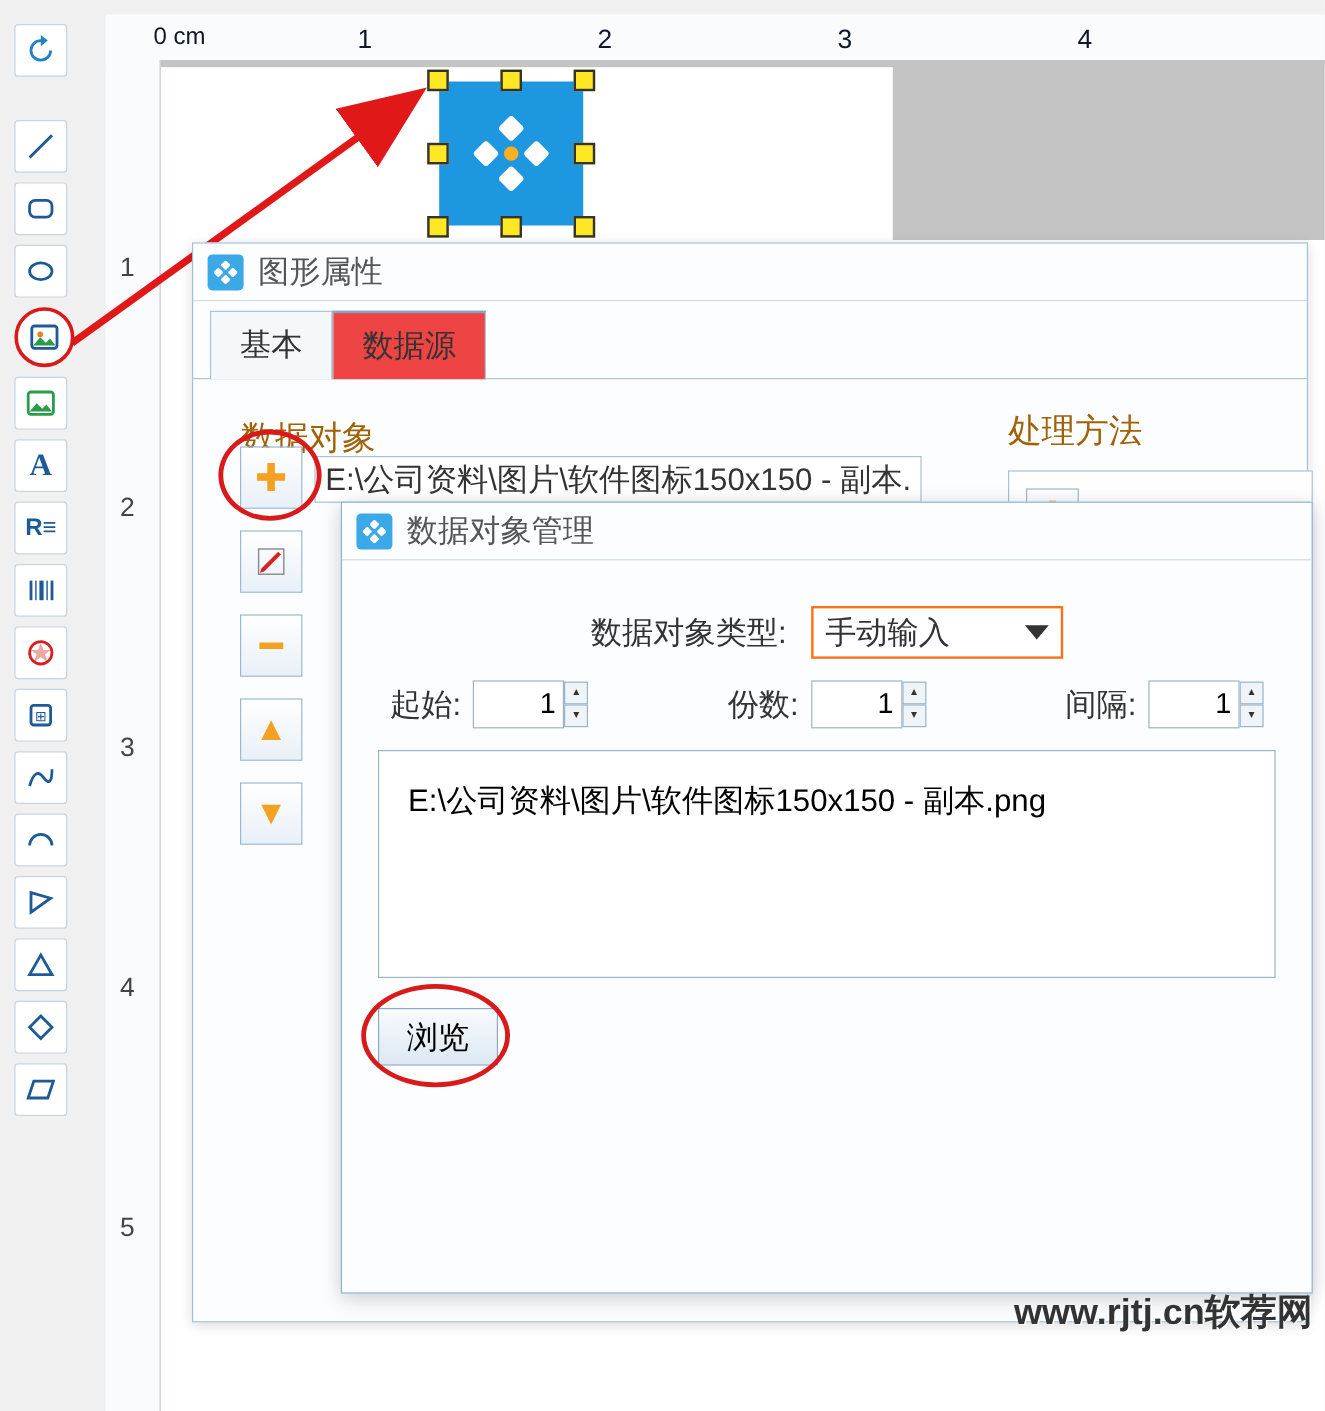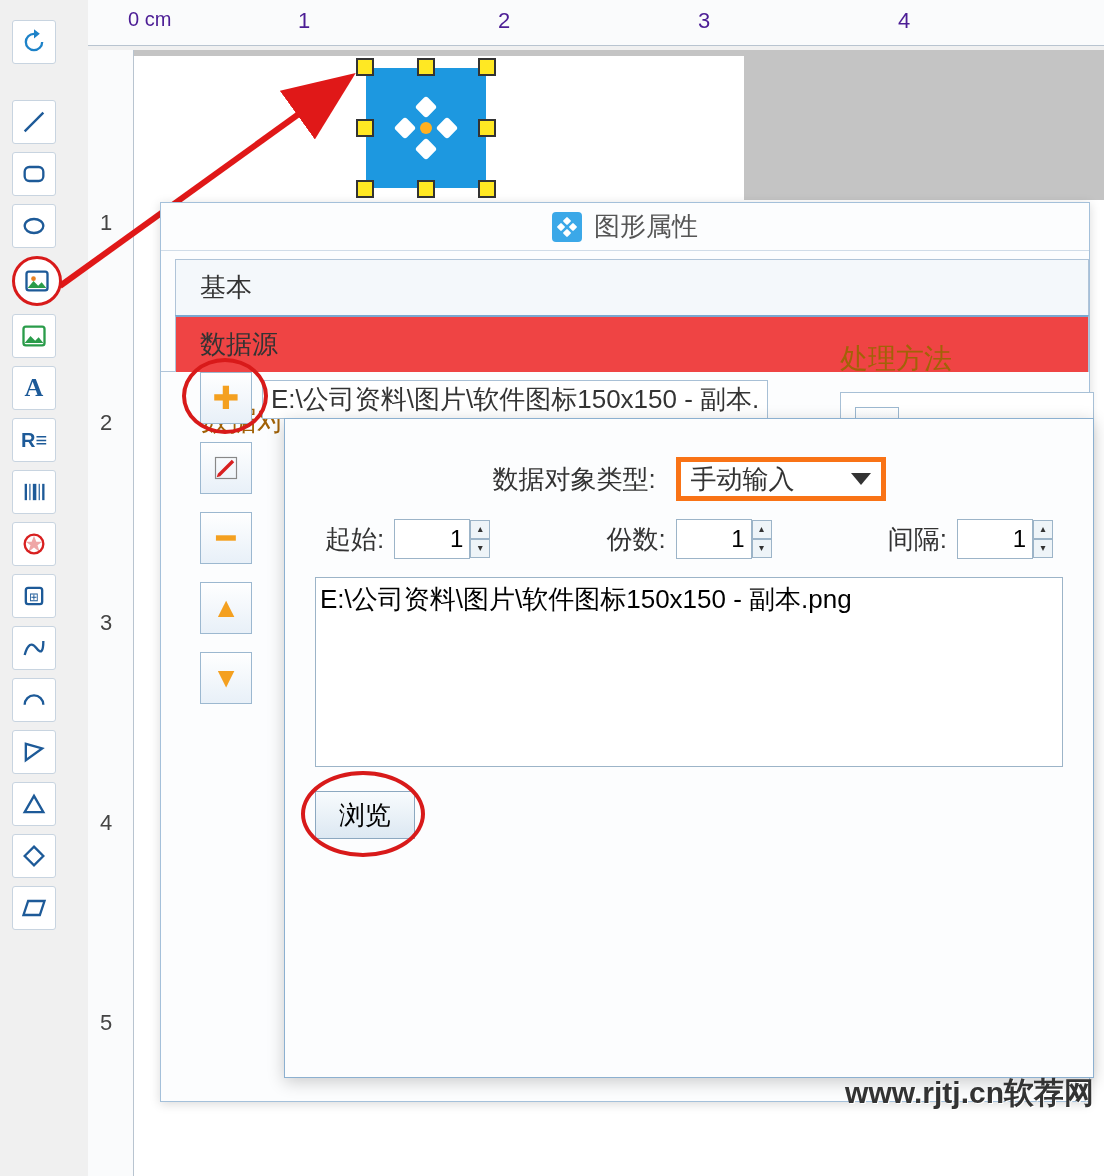--- a/index.html
+++ b/index.html
@@ -5,44 +5,44 @@
 * { box-sizing: border-box; margin: 0; padding: 0; }
 body { font-family: "Microsoft YaHei", sans-serif; background: #f0f0f0; width: 1104px; height: 1176px; position: relative; overflow: hidden; }
 
 
 .toolbar { position: absolute; left: 12px; top: 20px; width: 46px; display: flex; flex-direction: column; gap: 8px; }
 .tool-btn { width: 44px; height: 44px; border: 1px solid #c8d4e0; background: #fff; display: flex; align-items: center; justify-content: center; border-radius: 3px; cursor: pointer; }
 .tool-btn svg { width: 28px; height: 28px; }
 .tool-highlight { border: 3px solid #d81a1a; border-radius: 50%; width: 50px; height: 50px; }
 
 
-.ruler-h { position: absolute; left: 88px; top: 0; right: 0; height: 46px; background: #fafbfc; border-bottom: 1px solid #b8c4d0; font-size: 20px; color: #4c1d95; }
+.ruler-h { position: absolute; left: 88px; top: 12px; right: 0; height: 46px; background: #fafbfc; border-bottom: 1px solid #b8c4d0; font-size: 20px; color: #0f172a; }
 .ruler-h .unit { position: absolute; left: 40px; top: 8px; }
 .ruler-h .tick { position: absolute; top: 8px; font-size: 22px; }
 .ruler-v { position: absolute; left: 88px; top: 50px; width: 46px; bottom: 0; background: #fafbfc; border-right: 1px solid #b8c4d0; }
 .ruler-v .tick { position: absolute; left: 12px; font-size: 22px; color: #444; }
 
 
 .canvas { position: absolute; left: 134px; top: 50px; right: 0; bottom: 0; background: #fff; }
 .canvas-gray { position: absolute; background: #c4c4c4; }
 .selected-obj { position: absolute; left: 232px; top: 18px; width: 120px; height: 120px; }
 .sel-box { width: 100%; height: 100%; background: #1d98e0; border-radius: 8px; display: flex; align-items: center; justify-content: center; position: relative; }
 .handle { position: absolute; width: 18px; height: 18px; background: #ffe823; border: 2px solid #333; }
 .h-tl { left: -10px; top: -10px; } .h-tm { left: 50%; top: -10px; margin-left: -9px; } .h-tr { right: -10px; top: -10px; }
 .h-ml { left: -10px; top: 50%; margin-top: -9px; } .h-mr { right: -10px; top: 50%; margin-top: -9px; }
 .h-bl { left: -10px; bottom: -10px; } .h-bm { left: 50%; bottom: -10px; margin-left: -9px; } .h-br { right: -10px; bottom: -10px; }
 
 
 .arrow { position: absolute; left: 56px; top: 70px; width: 300px; height: 220px; pointer-events: none; }
 
 
 .dialog1 { position: absolute; left: 160px; top: 202px; width: 930px; height: 900px; background: #fcfdfe; border: 1px solid #a4c0da; box-shadow: 0 2px 10px rgba(0,0,0,0.15); }
-.dlg-title { height: 48px; display: flex; align-items: center; padding: 0 12px; font-size: 26px; color: #555; border-bottom: 1px solid #d0dce8; justify-content: center; }
+.dlg-title { height: 48px; display: flex; align-items: center; padding: 0 12px; font-size: 26px; color: #555; border-bottom: 1px solid #d0dce8; }
 .dlg-title .ico { width: 30px; height: 30px; background: #3ba8e8; border-radius: 4px; margin-right: 12px; display:flex; align-items:center; justify-content:center; }
-.tabs { display: flex; margin-top: 8px; margin-left: 14px; flex-direction: column; }
+.tabs { display: flex; margin-top: 8px; margin-left: 14px; }
 .tab { padding: 10px 24px; font-size: 26px; border: 1px solid #b0c4d8; border-bottom: none; background: #f4f8fb; color: #333; cursor:pointer; }
 .tab.active { background: #ef4444; border-top: 2px solid #7aa8d0; }
 .tab-body { border-top: 1px solid #b0c4d8; margin-top: -1px; padding: 20px; }
 .section-label { font-size: 28px; color: #a16207; margin: 10px 0 14px 20px; }
 
 
 .obj-btns { position: absolute; left: 200px; top: 372px; width: 56px; display: flex; flex-direction: column; gap: 18px; z-index: 5; }
 .obj-btn { width: 52px; height: 52px; border: 1px solid #9cb8d0; background: linear-gradient(#fff,#e8f0f8); display:flex; align-items:center; justify-content:center; cursor:pointer; font-size: 28px; }
 .obj-btn.hl { position: relative; }
 .red-circle { position: absolute; border: 4px solid #d81a1a; border-radius: 50%; pointer-events:none; }
@@ -53,27 +53,27 @@
 
 .proc { position: absolute; right: 10px; top: 330px; width: 254px; }
 .proc .section-label { margin-left: 0; }
 .proc-box { border:1px solid #a8c0d6; padding: 14px; background:#fff; min-height:80px; }
 
 
 .dialog2 { position: absolute; left: 284px; top: 418px; width: 810px; height: 660px; background: #fcfdfe; border: 1px solid #8cb0d0; box-shadow: 0 4px 16px rgba(0,0,0,0.2); z-index: 10; }
 .dlg2-body { padding: 20px 30px; }
 .row { display: flex; align-items: center; margin: 18px 0; font-size: 26px; color: #333; gap: 14px; }
 .label { font-size: 26px; }
-.select { display: inline-flex; align-items: center; border: 5px solid #f97316; height: 44px; padding: 0 10px; min-width: 210px; background:#fff; justify-content: space-between; cursor:pointer; }
+.select { display: inline-flex; align-items: center; border: 2px solid #f97316; height: 44px; padding: 0 10px; min-width: 210px; background:#fff; justify-content: space-between; cursor:pointer; }
 .select .arrow-d { width: 0; height: 0; border-left: 10px solid transparent; border-right: 10px solid transparent; border-top: 12px solid #333; margin-left: 12px; }
 .num-input { display:flex; align-items:center; }
 .num-input input { width: 76px; height: 40px; border:1px solid #9cb4c8; text-align:right; padding: 0 6px; font-size: 24px; }
 .spin { display:flex; flex-direction:column; }
 .spin div { width:20px; height:19px; border:1px solid #9cb4c8; background:#eef4f8; font-size:10px; text-align:center; line-height:16px; cursor:pointer; }
-.textarea { width: 100%; height: 190px; border: 1px solid #9cb4c8; padding: 4px; font-size: 26px; background:#fff; resize:none; font-family: inherit; }
+.textarea { width: 100%; height: 190px; border: 1px solid #9cb4c8; padding: 24px; font-size: 26px; background:#fff; resize:none; font-family: inherit; }
 .browse-btn { width: 100px; height: 48px; border: 1px solid #8ca8c0; background: linear-gradient(#f8fbfd,#dce8f2); font-size: 26px; cursor:pointer; }
 .action-row { display:flex; justify-content: flex-end; gap: 40px; margin-top: 30px; padding-right: 20px; }
 .action-btn { width: 120px; height: 50px; border: 1px solid #8ca8c0; background: linear-gradient(#f8fbfd,#dce8f2); font-size: 27px; cursor:pointer; }
 
 .watermark { position: absolute; right: 10px; bottom: 62px; font-size: 30px; font-weight: bold; color: #333; text-shadow: 1px 1px 0 #fff; z-index: 50; }
 </style>
 </head>
 <body>
 
 <div class="ruler-h">
@@ -274,20 +274,33 @@
     </div>
   <div class="obj-btn">
       <span style="color:#f4a020;font-size:28px">▲</span>
     </div>
   <div class="obj-btn">
       <span style="color:#f4a020;font-size:28px">▼</span>
     </div>
 </div>
 
 <div class="dialog2">
+  <div class="dlg-title">
+    <span class="ico">
+        <svg width="20" height="20" viewBox="0 0 20 20">
+          <g fill="#fff">
+            <rect x="7" y="1" width="6" height="6" rx="1" transform="rotate(45 10 4)"></rect>
+            <rect x="1" y="7" width="6" height="6" rx="1" transform="rotate(45 4 10)"></rect>
+            <rect x="13" y="7" width="6" height="6" rx="1" transform="rotate(45 16 10)"></rect>
+            <rect x="7" y="13" width="6" height="6" rx="1" transform="rotate(45 10 16)"></rect>
+          </g>
+        </svg>
+      </span>
+    <span>数据对象管理</span>
+  </div>
   <div class="dlg2-body">
     <div class="row" style="justify-content:center;gap:20px">
       <span class="label">数据对象类型:</span>
       <div class="select">
         <span>手动输入</span>
         <span class="arrow-d"></span>
       </div>
     </div>
     <div class="row" style="justify-content:space-between;padding:0 10px">
       <div style="display:flex;align-items:center;gap:10px">

